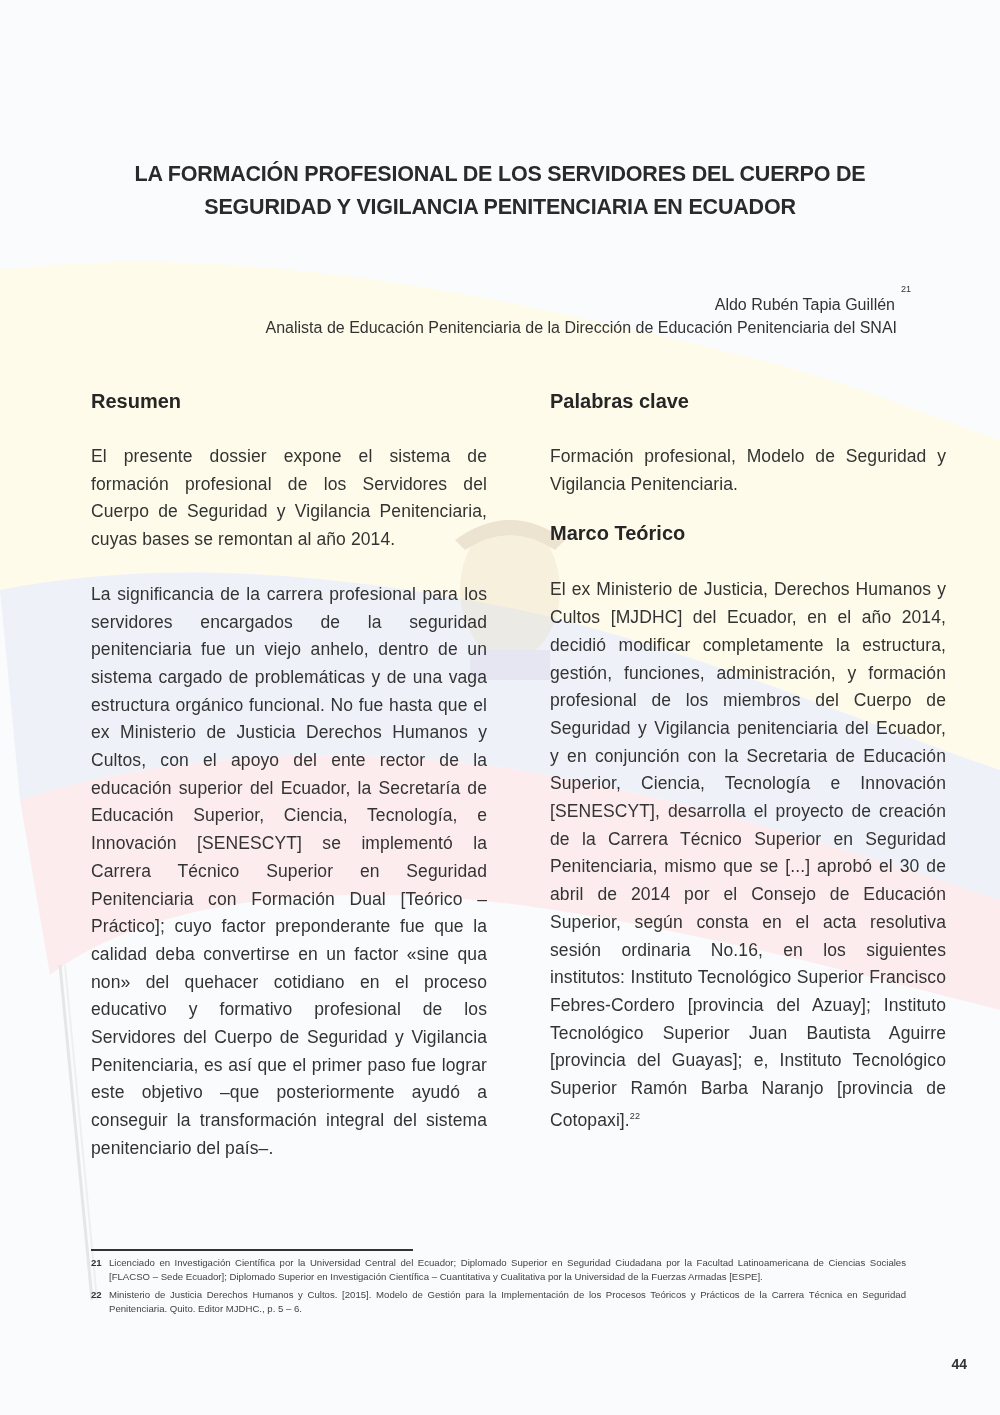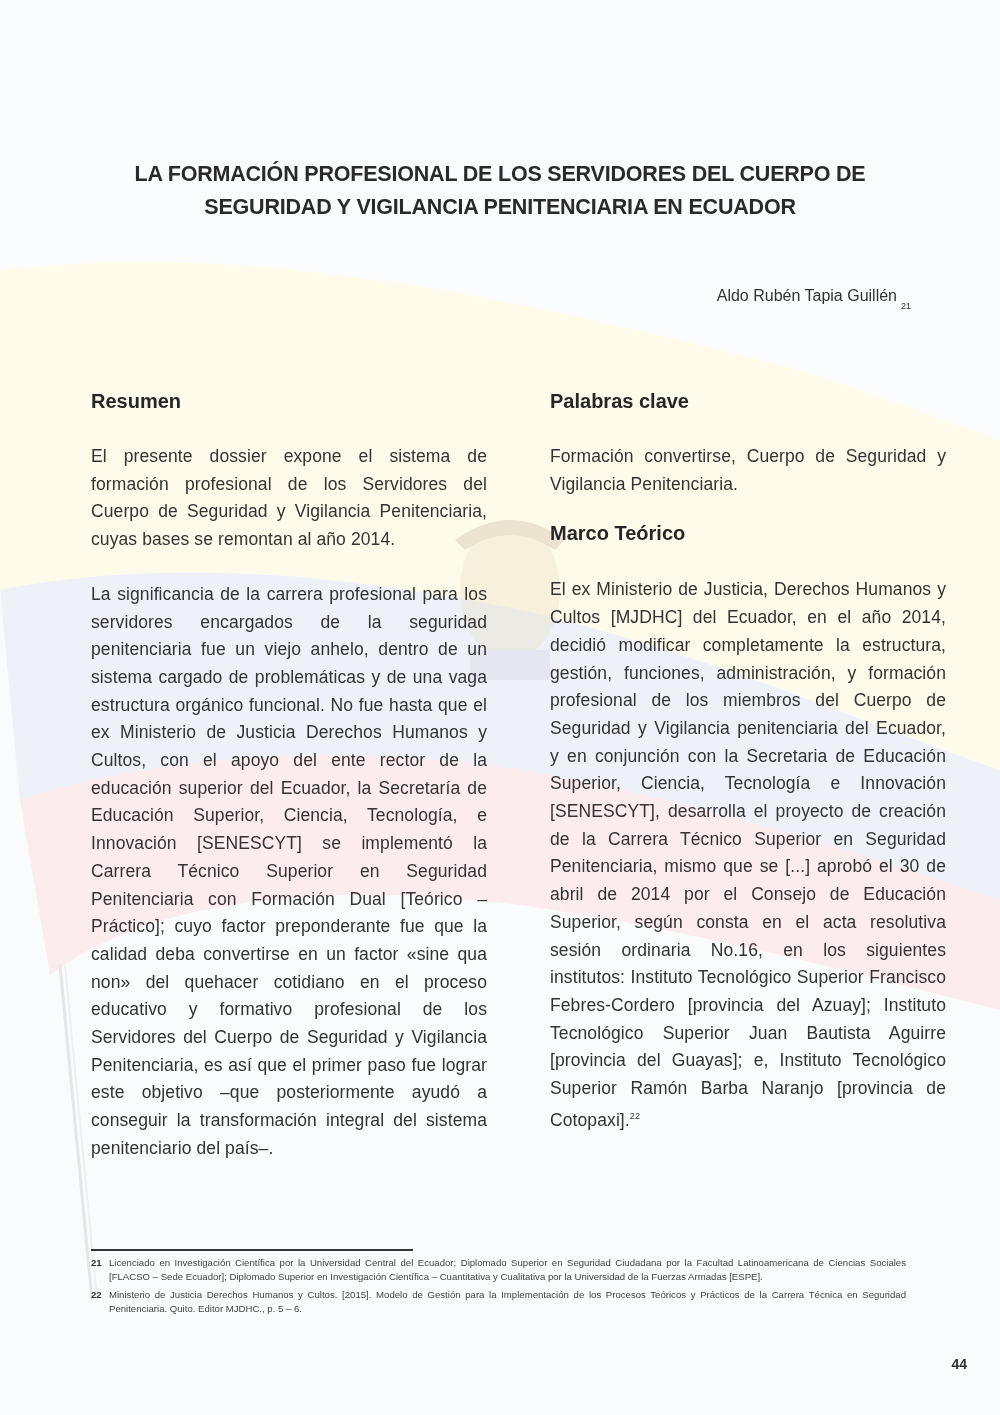--- a/index.html
+++ b/index.html
@@ -11,21 +11,21 @@
   }
   .watermark { position: absolute; inset: 0; z-index: 0; pointer-events: none; }
   .page { position: absolute; inset: 0; z-index: 1; border-radius: 9px; }
 
   .title {
     position: absolute; left: 90px; top: 144px; width: 820px;
     text-align: center; font-weight: bold; font-size: 21.5px; line-height: 33px;
     color: #2a2a2a; letter-spacing: -0.2px;
   }
   .author-block {
-    position: absolute; right: 103px; top: 284px; text-align: right;
+    position: absolute; right: 103px; top: 290px; text-align: right;
     font-size: 16px; line-height: 23px; color: #333;
   }
   .author-name { display: inline-block; }
   .author-sup { font-size: 9px; position: relative; top: -12px; margin-left: 6px; margin-right: -14px; }
 
   .col { position: absolute; width: 396px; }
   .col-left { left: 91px; top: 388px; }
   .col-right { left: 529px; top: 388px; margin-left: 21px; }
 
   .heading { font-weight: bold; font-size: 20px; line-height: 26px; color: #262626; margin: 0; }
@@ -67,34 +67,35 @@
 </svg>
 
 <div class="page">
 
   <h1 class="title">LA FORMACIÓN PROFESIONAL DE LOS SERVIDORES DEL CUERPO DE SEGURIDAD Y VIGILANCIA PENITENCIARIA EN ECUADOR</h1>
 
   <div class="author-block">
     <div>
       <span class="author-name">Aldo Rubén Tapia Guillén</span><sup class="author-sup">21</sup>
     </div>
+    <div>Analista de Educación Penitenciaria de la Dirección de Educación Penitenciaria del SNAI</div>
   </div>
 
   <div class="col col-left">
     <h2 class="heading">Resumen</h2>
     <div class="gap-1"></div>
     <p class="para">El presente dossier expone el sistema de formación profesional de los Servidores del Cuerpo de Seguridad y Vigilancia Penitenciaria, cuyas bases se remontan al año 2014.</p>
     <div class="gap-2"></div>
     <p class="para">La significancia de la carrera profesional para los servidores encargados de la seguridad penitenciaria fue un viejo anhelo, dentro de un sistema cargado de problemáticas y de una vaga estructura orgánico funcional. No fue hasta que el ex Ministerio de Justicia Derechos Humanos y Cultos, con el apoyo del ente rector de la educación superior del Ecuador, la Secretaría de Educación Superior, Ciencia, Tecnología, e Innovación [SENESCYT] se implementó la Carrera Técnico Superior en Seguridad Penitenciaria con Formación Dual [Teórico – Práctico]; cuyo factor preponderante fue que la calidad deba convertirse en un factor «sine qua non» del quehacer cotidiano en el proceso educativo y formativo profesional de los Servidores del Cuerpo de Seguridad y Vigilancia Penitenciaria, es así que el primer paso fue lograr este objetivo –que posteriormente ayudó a conseguir la transformación integral del sistema penitenciario del país–.</p>
   </div>
 
   <div class="col col-right">
     <h2 class="heading">Palabras clave</h2>
     <div class="gap-1"></div>
-    <p class="para">Formación convertirse, Cuerpo de Seguridad y Vigilancia Penitenciaria.</p>
+    <p class="para">Formación profesional, Modelo de Seguridad y Vigilancia Penitenciaria.</p>
     <div style="height:22px"></div>
     <h2 class="heading">Marco Teórico</h2>
     <div style="height:30px"></div>
     <p class="para"><span>El ex Ministerio de Justicia, Derechos Humanos y Cultos [MJDHC] del Ecuador, en el año 2014, decidió modificar completamente la estructura, gestión, funciones, administración, y formación profesional de los miembros del Cuerpo de Seguridad y Vigilancia penitenciaria del Ecuador, y en conjunción con la Secretaria de Educación Superior, Ciencia, Tecnología e Innovación [SENESCYT], desarrolla el proyecto de creación de la Carrera Técnico Superior en Seguridad Penitenciaria, mismo que se [...] aprobó el 30 de abril de 2014 por el Consejo de Educación Superior, según consta en el acta resolutiva sesión ordinaria No.16, en los siguientes institutos: Instituto Tecnológico Superior Francisco Febres-Cordero [provincia del Azuay]; Instituto Tecnológico Superior Juan Bautista Aguirre [provincia del Guayas]; e, Instituto Tecnológico Superior Ramón Barba Naranjo [provincia de Cotopaxi].</span><sup>22</sup></p>
   </div>
 
   <div class="fn-rule"></div>
 
   <div class="footnotes">
     <div class="fn">

